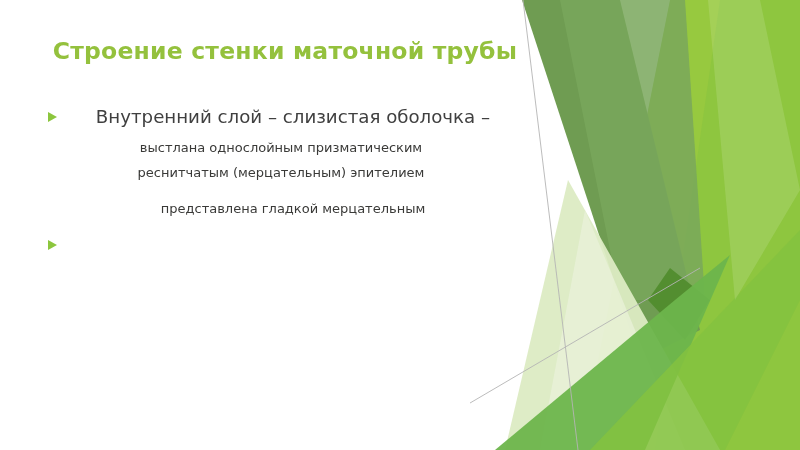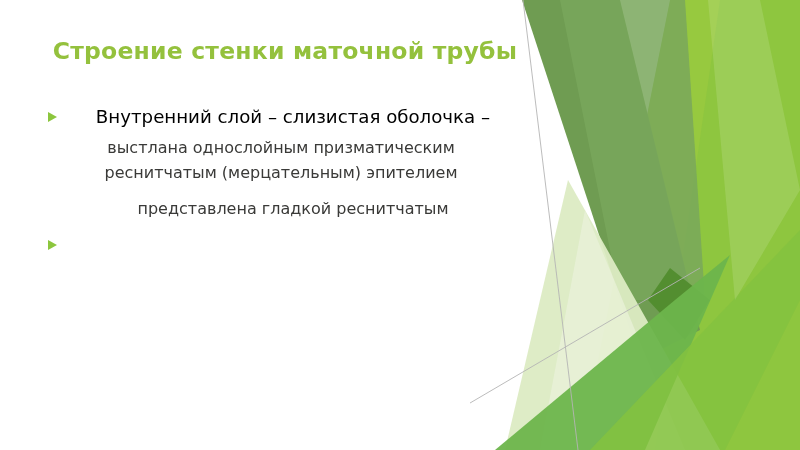--- a/index.html
+++ b/index.html
@@ -57,34 +57,34 @@
   }
   .bullet-block {
     position: relative;
     margin-bottom: 2px;
   }
   .bullet-row {
     position: relative;
     padding-left: 28px;
     font-size: 18.2px;
     line-height: 25px;
-    color: #000000;
+    color: #404040;
   }
   .bullet-marker {
     position: absolute;
     left: 4px;
     top: 8px;
     width: 0;
     height: 0;
     border-top: 5px solid transparent;
     border-bottom: 5px solid transparent;
     border-left: 9px solid #8cc63e;
   }
   .cont-line {
-    font-size: 16px;
+    font-size: 13px;
     line-height: 25px;
     color: #3a3a38;
     padding-left: 28px;
   }
   .cont-line.hang {
     padding-left: 4px;
   }
   .spacer-sm { height: 6px; }
   .spacer-md { height: 9px; }
 </style>
@@ -133,21 +133,21 @@
         <span>Внутренний слой – слизистая оболочка –</span>
       </div>
       <div class="spacer-sm"></div>
       <div class="cont-line hang">выстлана однослойным призматическим</div>
       <div class="cont-line hang">реснитчатым (мерцательным) эпителием</div>
     </div>
 
     <div class="spacer-md"></div>
 
     <div class="bullet-block">
-      <div class="cont-line">представлена гладкой реснитчатым</div>
+      <div class="cont-line">представлена гладкой мерцательным</div>
     </div>
 
     <div class="spacer-md"></div>
 
     <div class="bullet-block">
       <div class="bullet-row">
         <span class="bullet-marker"></span>
       </div>
     </div>
 

